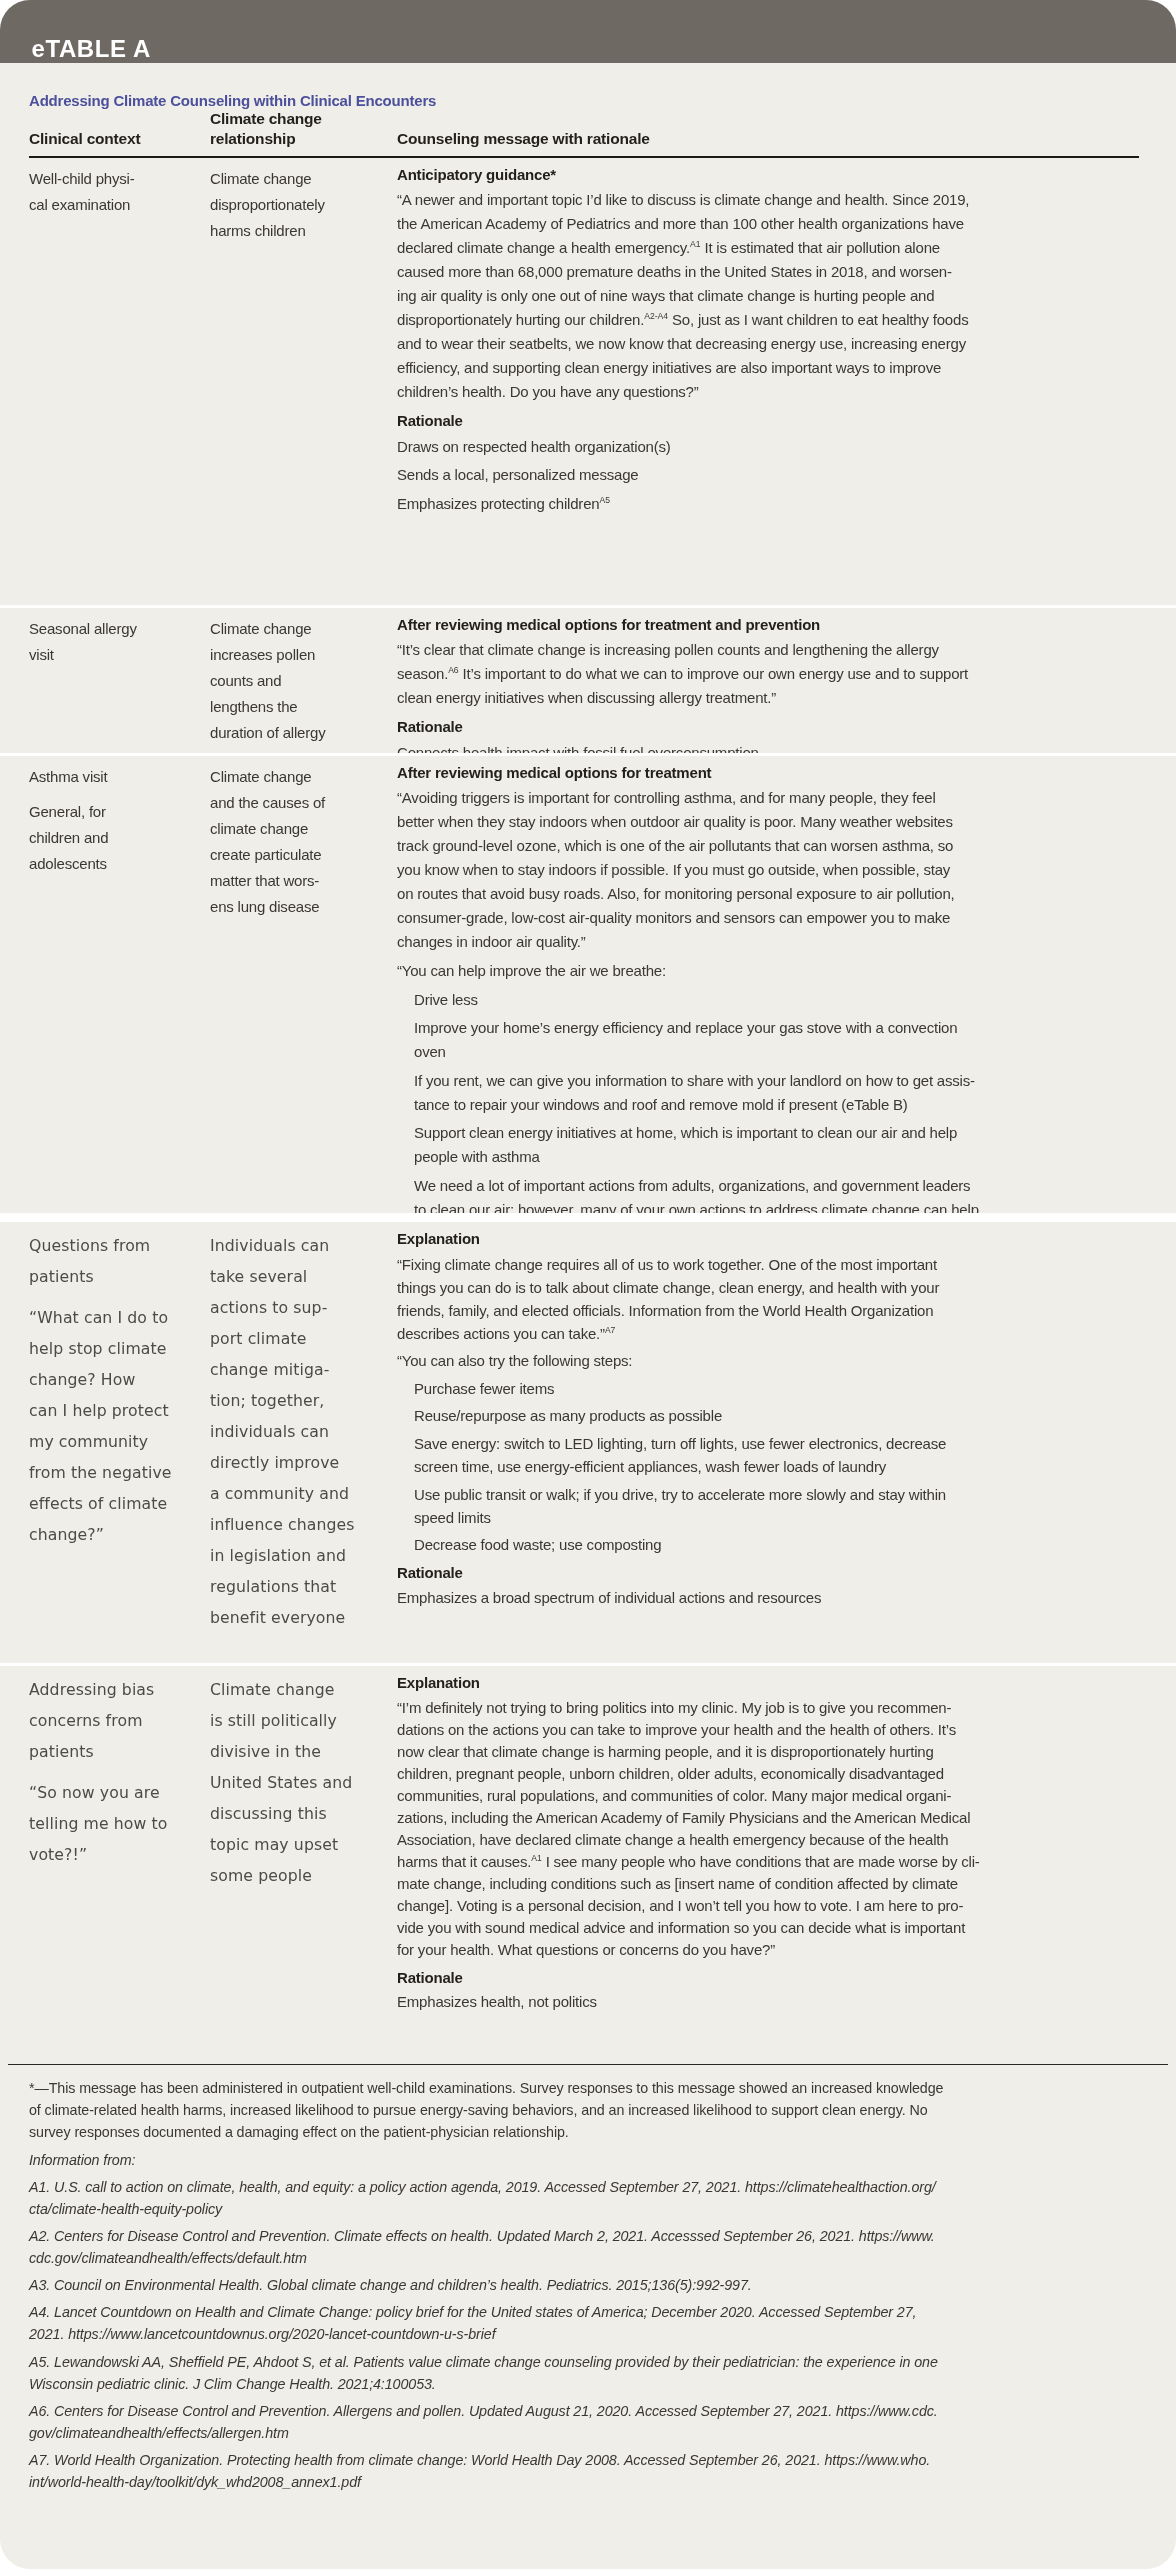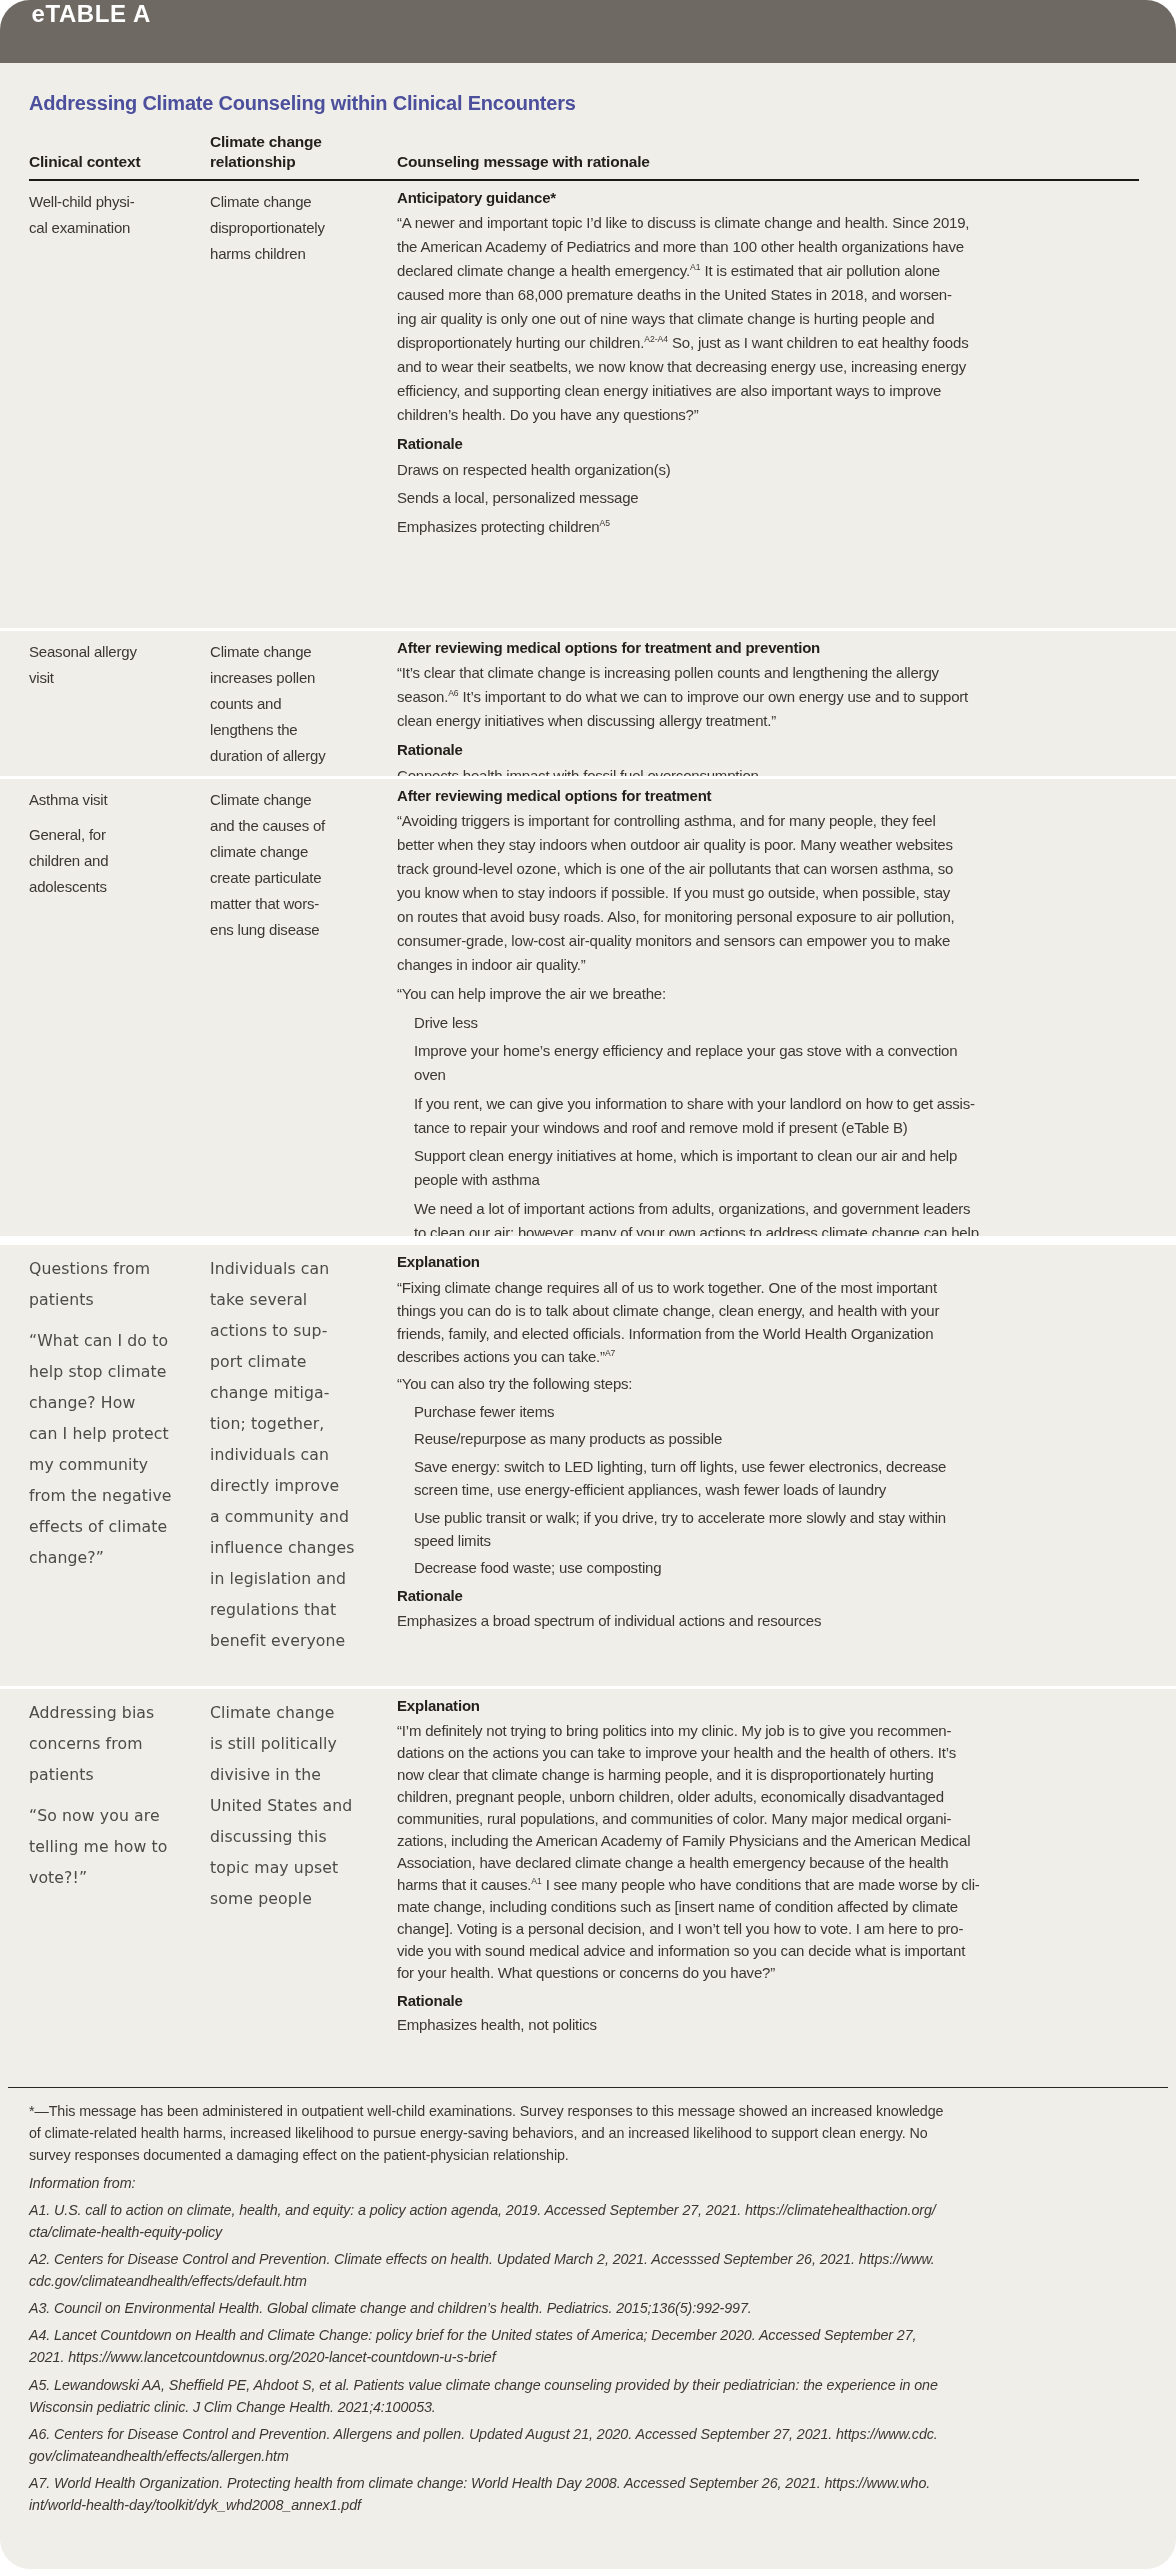--- a/index.html
+++ b/index.html
@@ -1,21 +1,21 @@
 <!DOCTYPE html>
 <html style="font-size:9.2px"><head>
 <meta charset="utf-8">
 <style>
   html,body{margin:0;padding:0;background:#ffffff;}
   body{width:1176px;height:2576px;font-family:"Liberation Sans",sans-serif;-webkit-font-smoothing:antialiased;}
   .card{position:relative;width:1176px;height:2569px;background:#f0eee8;border-radius:30px;overflow:hidden;}
-  .bar{height:63px;background:#6f6963;display:flex;align-items:flex-start;padding-left:31.5px;}
+  .bar{height:63px;background:#6f6963;display:flex;align-items:flex-end;padding-left:31.5px;}
   .bar .tag{color:#ffffff;font-size:24px;font-weight:bold;letter-spacing:0.6px;}
   .head{padding:29px 37px 0 29px;}
-  .title{margin:0 0 17px 0;font-size:20px;font-weight:bold;color:#4b4f9c;letter-spacing:-0.2px;}
+  .title{margin:0 0 0 0;font-size:15px;font-weight:bold;color:#4b4f9c;letter-spacing:-0.2px;}
   .thead{display:grid;grid-template-columns:181px 187px 1fr;align-items:end;padding-bottom:6.9px;}
   .colhead{font-size:15.5px;font-weight:bold;color:#221f1c;line-height:20px;letter-spacing:-0.2px;}
   .rule{height:2.3px;background:#1c1a17;margin:0 0 0 0;}
   .pre{white-space:pre-line;}
   .row{display:grid;grid-template-columns:181px 187px 1fr;padding:8px 37px 0 29px;overflow:hidden;box-sizing:border-box;}
   .row.sep{border-top:3.4px solid #ffffff;}
   .cell1 p,.cell2 p{margin:0 0 9.2px 0;font-size:15px;line-height:26px;color:#3b3834;letter-spacing:-0.2px;}
   .p2 .cell1 p,.p2 .cell2 p{font-family:"DejaVu Sans",sans-serif;font-size:15.7px;line-height:31px;color:#4b4b48;letter-spacing:0.1px;}
   .cell3 h3{margin:0 0 5.2px 0;font-size:15px;font-weight:bold;color:#221f1c;letter-spacing:-0.2px;}
   .cell3 p{margin:0 0 4.6px 0;font-size:15px;line-height:24px;color:#3b3834;letter-spacing:-0.2px;}

